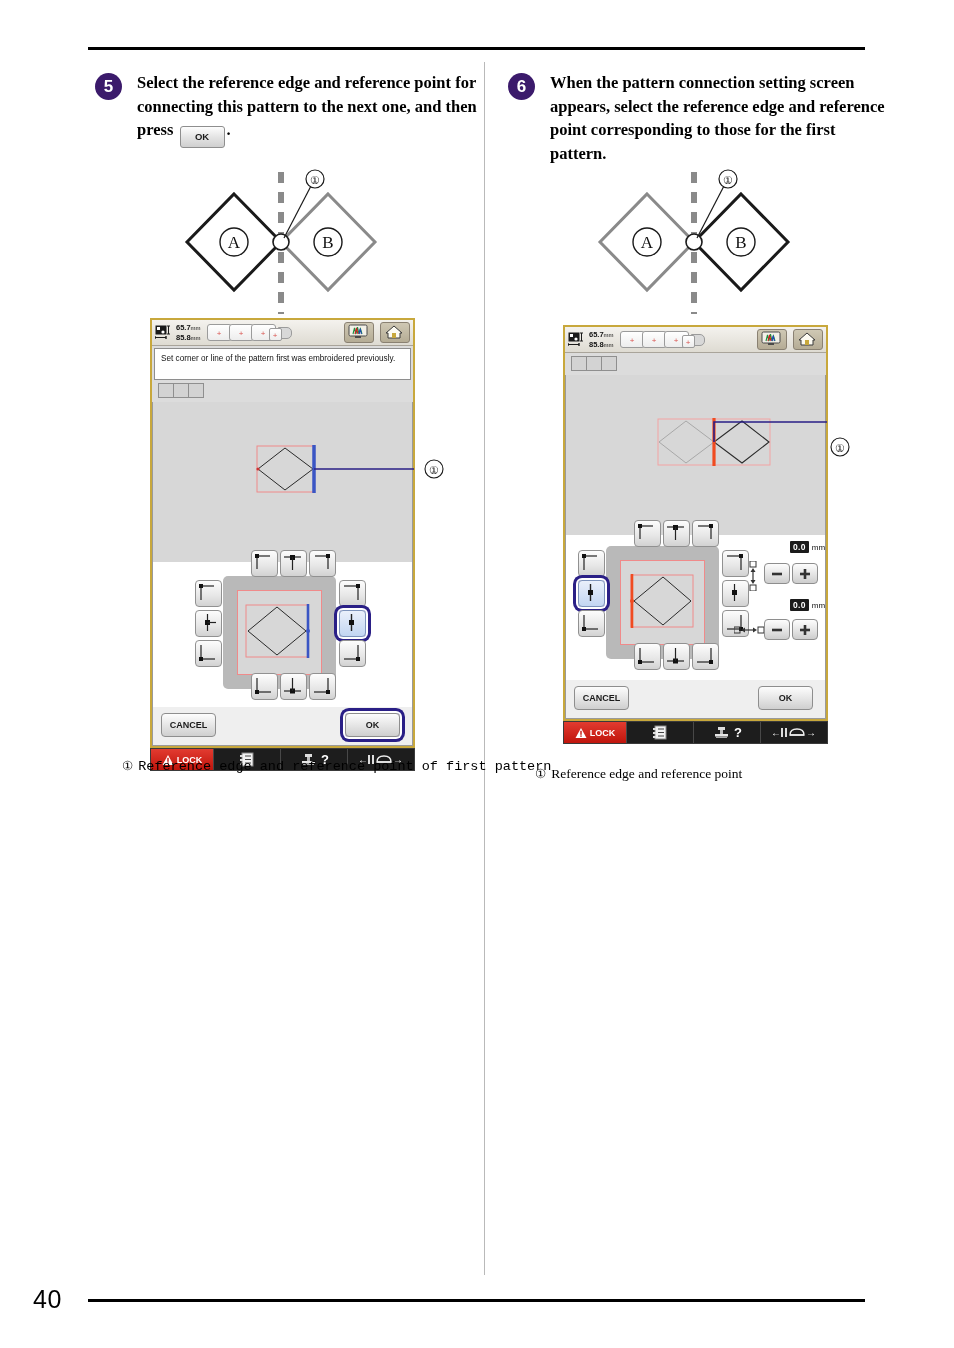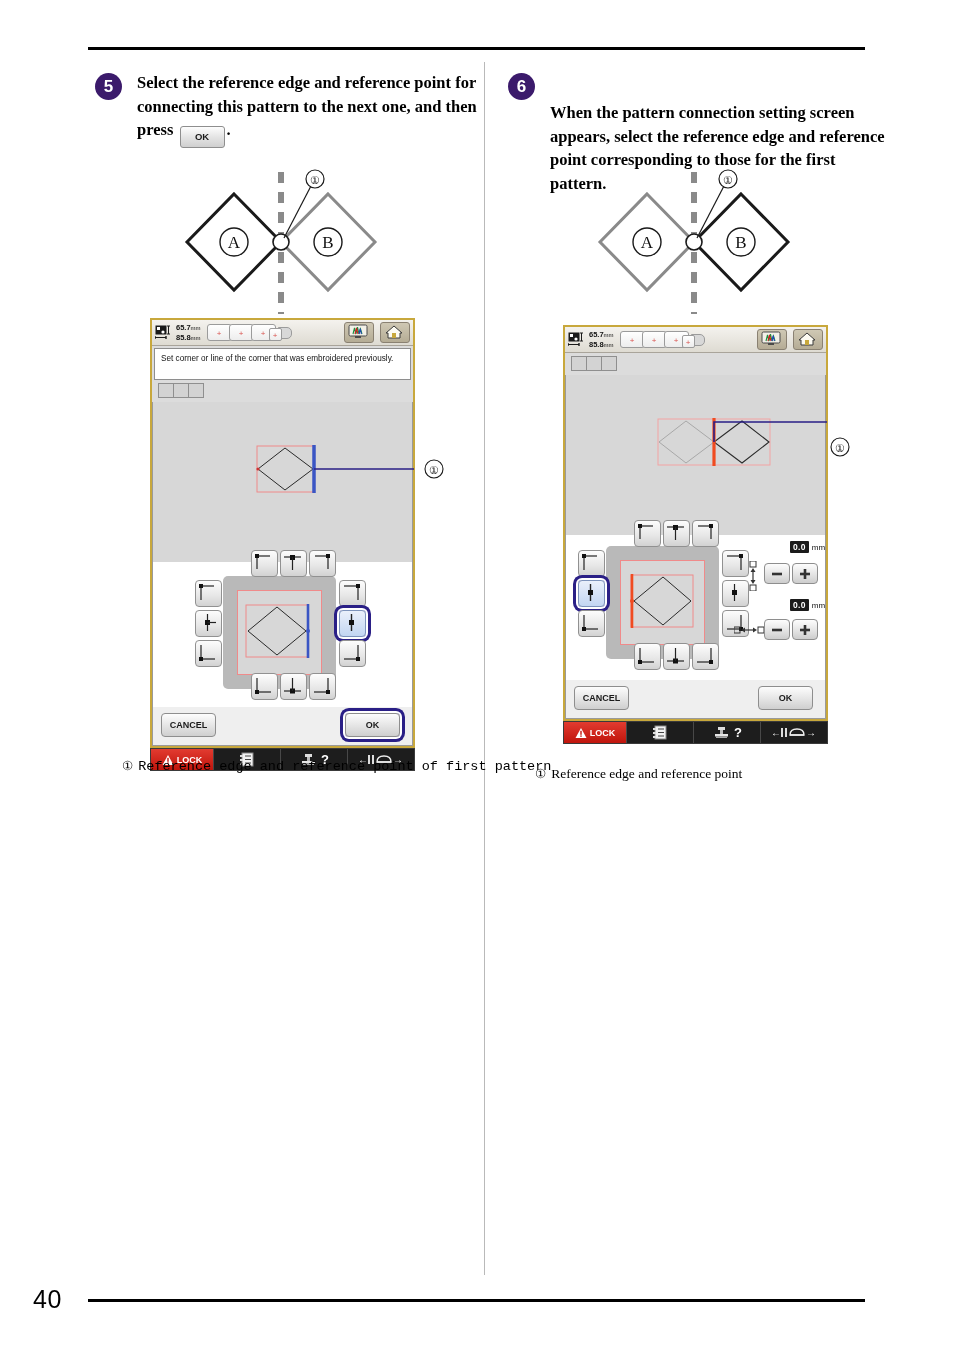--- a/index.html
+++ b/index.html
@@ -231,21 +231,21 @@
           </svg>
         </div>
         <div class="tbtn home">
           <svg width="26" height="17" viewBox="0 0 26 17" style="position:absolute;left:0;top:0;">
             <path d="M13 3 L21 10 L19 10 L19 15 L7 15 L7 10 L5 10 Z" fill="#fdfbf2" stroke="#3a3a3a" stroke-width="1"></path>
             <rect x="11" y="10" width="4" height="5" fill="#c8a83c"></rect>
           </svg>
         </div>
       </div>
 
-      <div class="msgbox">Set corner or line of the corner that was embroidered previously.</div>
+      <div class="msgbox">Set corner or line of the pattern first was embroidered previously.</div>
 
       <div class="chips">
         <div class="chip"></div>
         <div class="chip"></div>
         <div class="chip"></div>
       </div>
 
       <div class="canvas" style="margin-top:4px;">
         <svg width="261" height="160" viewBox="0 0 261 160" style="position:absolute;left:0;top:0;">
           <rect x="104" y="44" width="57" height="46" fill="none" stroke="#f08a8a" stroke-width="1"></rect>
@@ -404,21 +404,21 @@
       </div>
     </div>
   </div>
 
   <div class="caption" style="left:122px;top:758px;font-family:Liberation Mono, monospace;">
     <span class="cnum">①</span><span>Reference edge and reference point of first pattern</span>
   </div>
 
   <div class="step" style="left:508px;top:73px;width:380px;">
     <div class="bullet">6</div>
-    <div class="txt" style="width:345px;margin-top:30px;">When the pattern connection setting screen appears, select the reference edge and reference point corresponding to those for the first pattern.</div>
+    <div class="txt" style="width:345px;">When the pattern connection setting screen appears, select the reference edge and reference point corresponding to those for the first pattern.</div>
   </div>
 
   <div class="diagram" style="left:585px;top:168px;">
     <svg width="260" height="150" viewBox="0 0 260 150">
       <line x1="109" y1="4" x2="109" y2="146" stroke="#8a8a8a" stroke-width="6" stroke-dasharray="11 9"></line>
       <polygon points="62,26 109,74 62,122 15,74" fill="#fff" stroke="#8a8a8a" stroke-width="3"></polygon>
       <polygon points="156,26 203,74 156,122 109,74" fill="#fff" stroke="#1a1a1a" stroke-width="3"></polygon>
       <line x1="109" y1="4" x2="109" y2="146" stroke="#8a8a8a" stroke-width="6" stroke-dasharray="11 9"></line>
       <circle cx="62" cy="74" r="14" fill="#fff" stroke="#1a1a1a" stroke-width="1.4"></circle>
       <text x="62" y="80" text-anchor="middle" font-family="Liberation Serif, serif" font-size="17" fill="#111">A</text>

